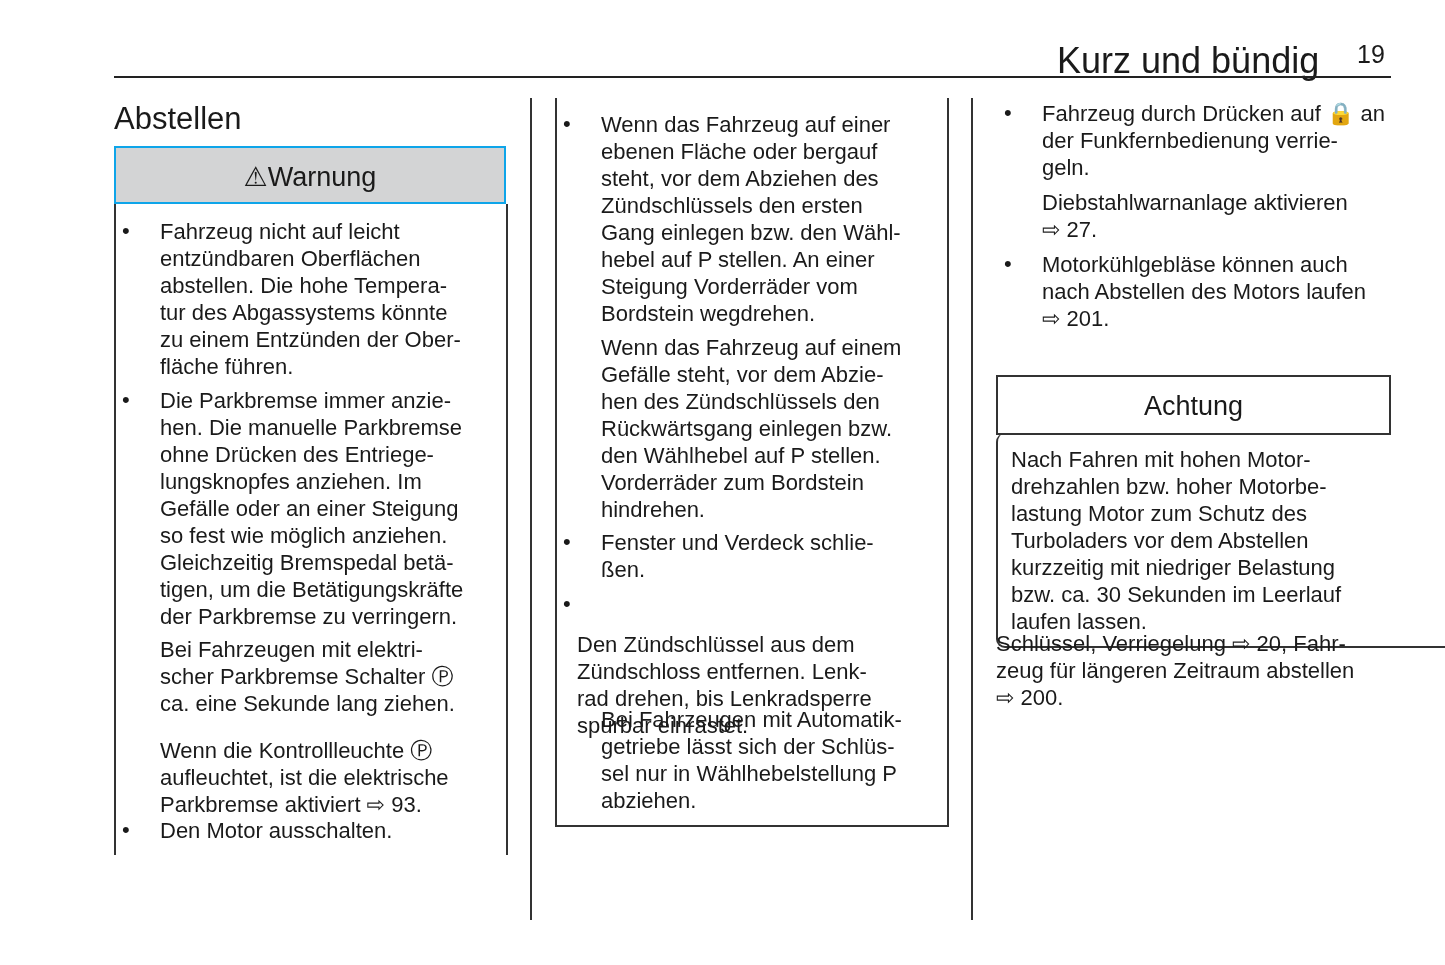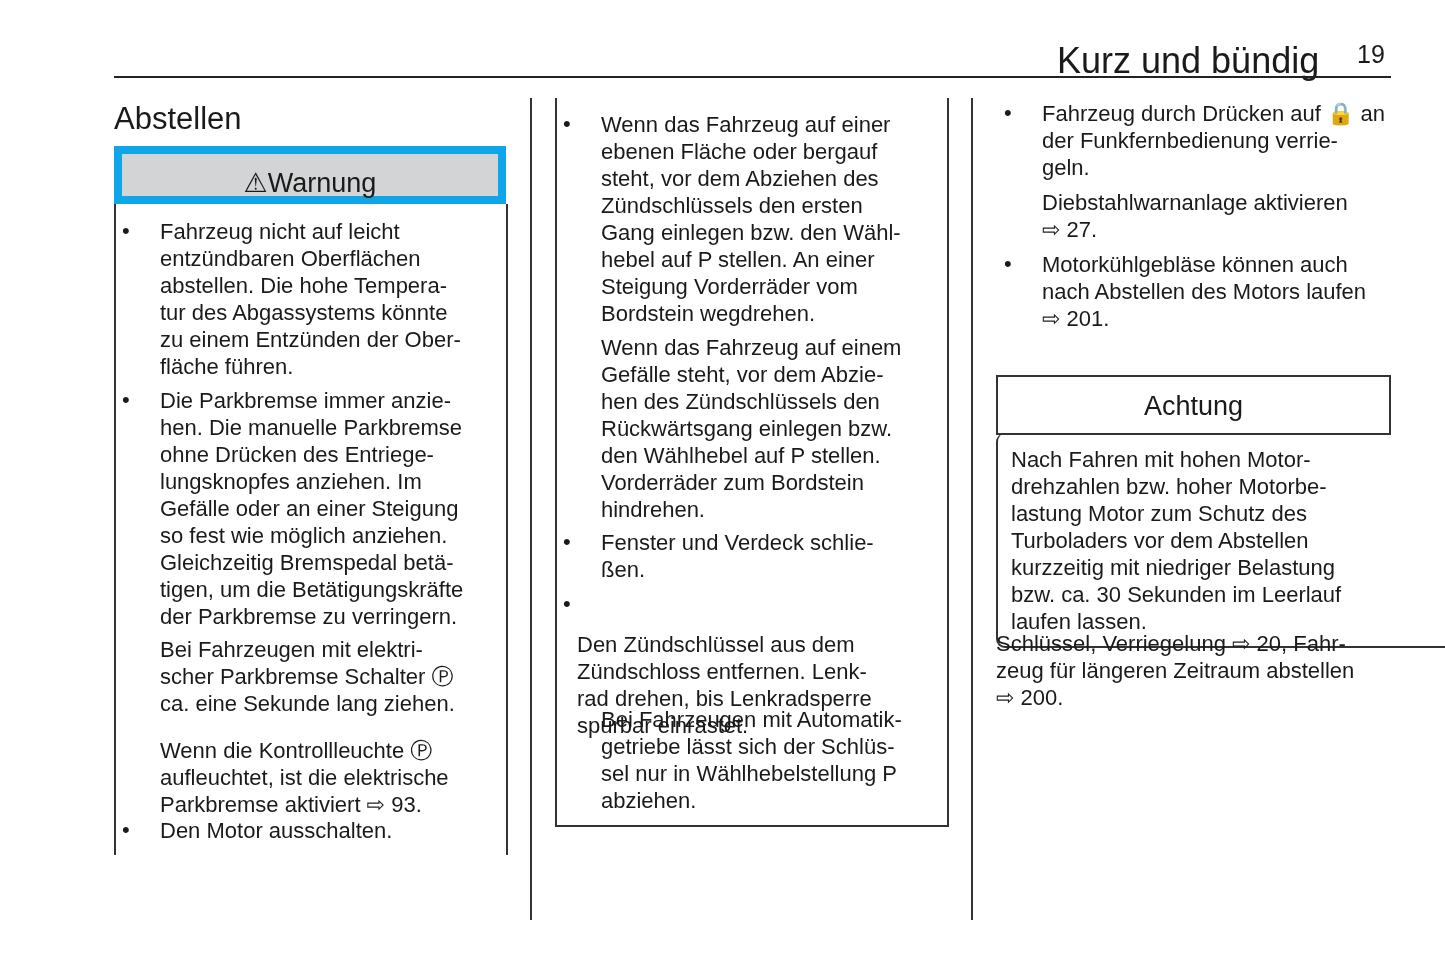--- a/index.html
+++ b/index.html
@@ -6,21 +6,21 @@
   body { width:1445px; height:965px; position:relative; overflow:hidden;
          font-family:"Liberation Sans", sans-serif; color:#1a1a1a; }
   .abs { position:absolute; }
   .hdr-title { left:1057px; top:40px; font-size:36px; }
   .hdr-page { left:1357px; top:40px; font-size:25px; }
   .hdr-rule { left:114px; top:76px; width:1277px; height:2px; background:#222; }
   .sec-title { left:114px; top:101px; font-size:31px; }
   .txt { font-size:22px; line-height:27px; white-space:pre-line; }
   .bullet { font-size:22px; }
   .warn-box { left:114px; top:146px; width:392px; height:58px; background:#d3d4d5;
-              border:8px solid #0ea5e9; box-sizing:border-box; }
+              border:2px solid #0ea5e9; box-sizing:border-box; }
   .warn-label { position:absolute; width:100%; top:13px; text-align:center; font-size:27px; }
   .vline { background:#333; width:2px; }
   .box-border { border:2px solid #333; box-sizing:border-box;margin-top:32px; }
   .ach-head { left:996px; top:343px; width:395px; height:60px; }
   .ach-label { position:absolute; width:100%; top:14px; text-align:center; font-size:27px; }
   .ach-body { left:996px; top:401px; width:460px; height:215px; border-top:none;border-radius:9px; }
 </style>
 </head>
 <body>
 

